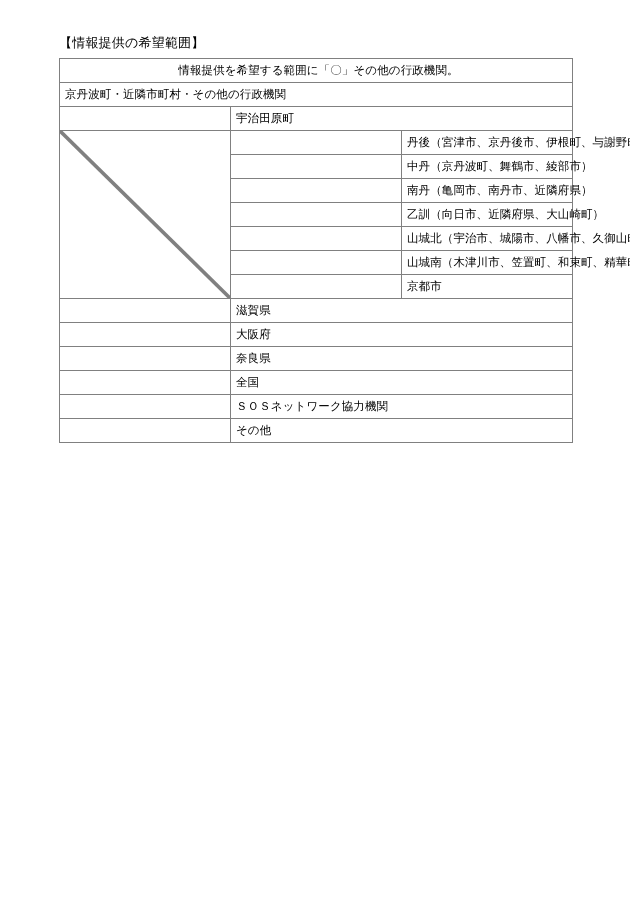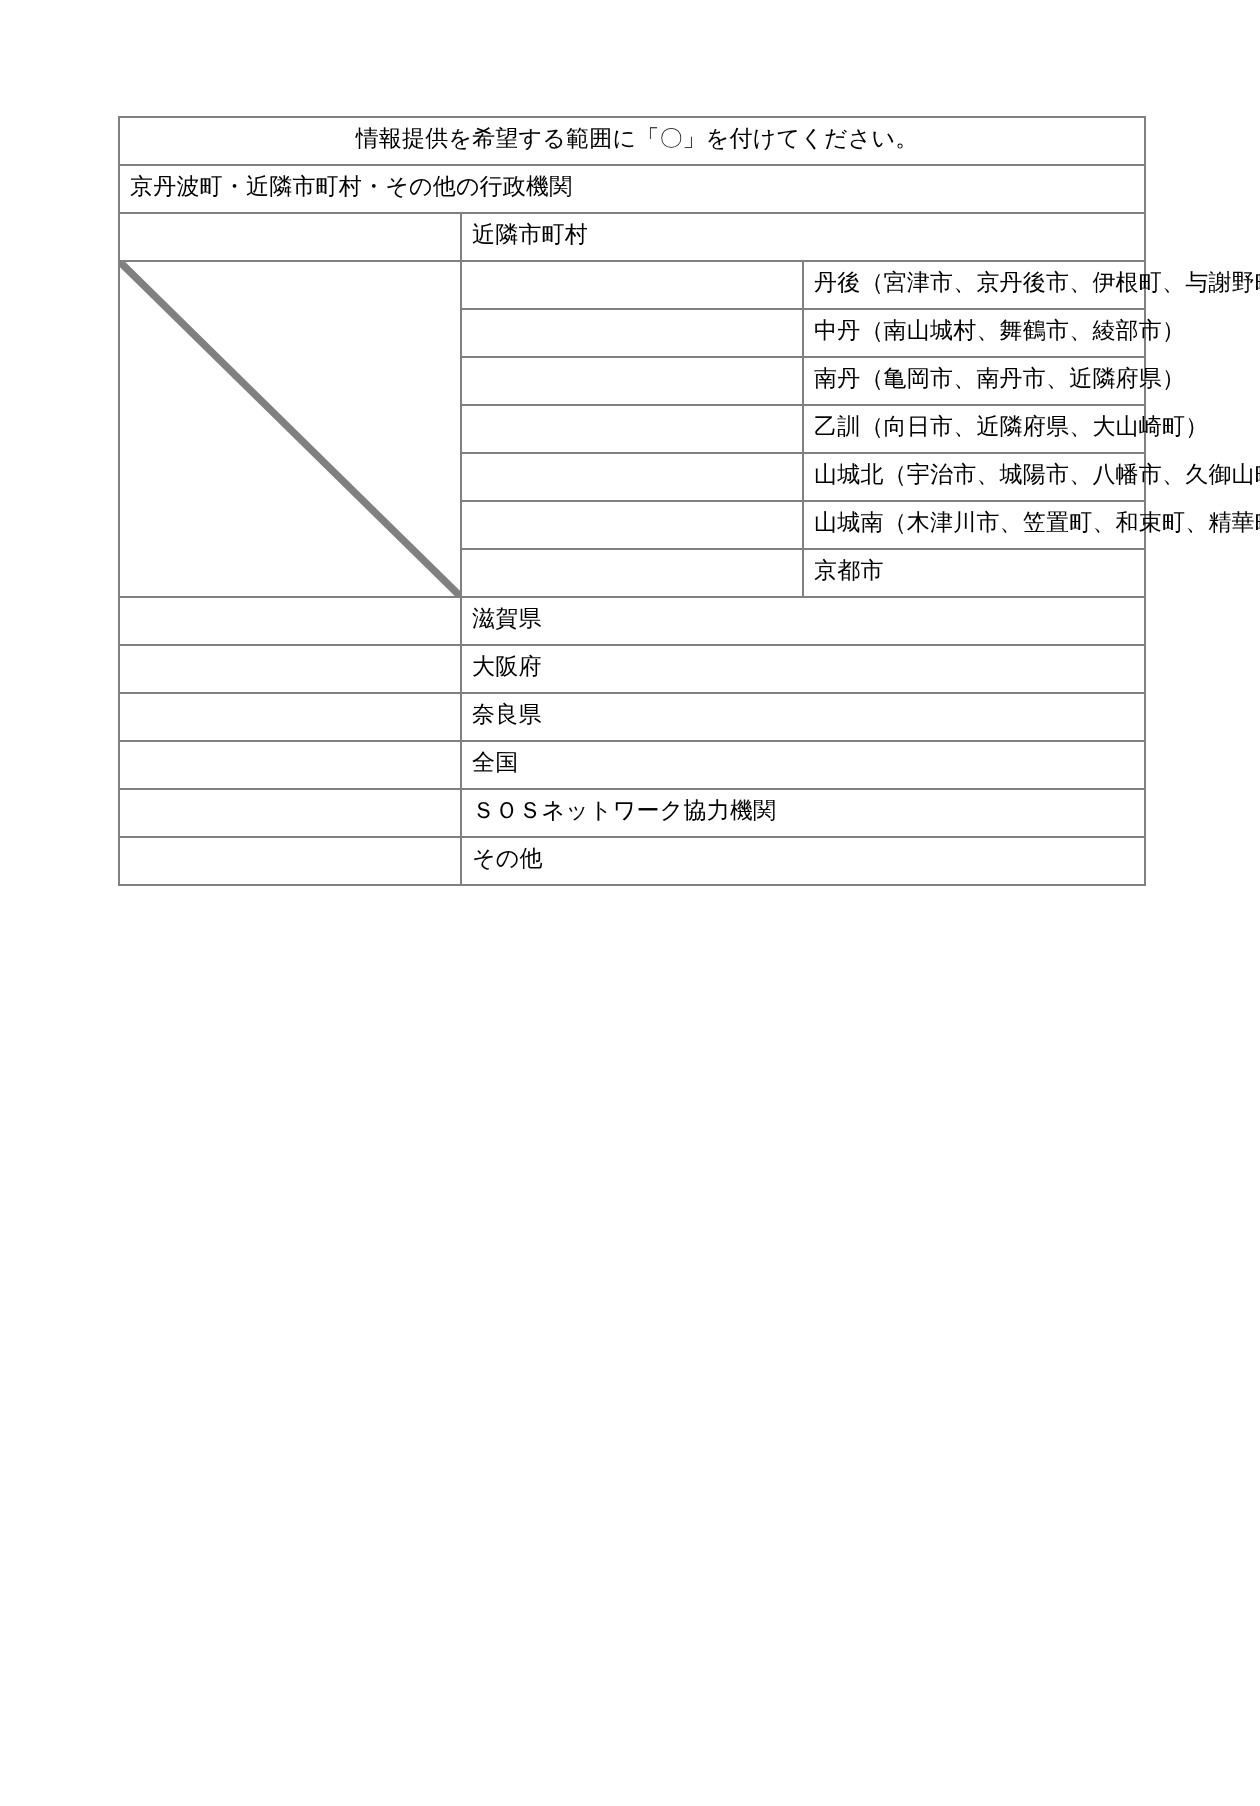--- a/index.html
+++ b/index.html
@@ -67,49 +67,50 @@
     width: 100%;
     height: 100%;
     display: block;
   }
 </style>
 </head>
 <body>
 
 <div class="page">
 
+  <div class="doc-title">【情報提供の希望範囲】</div>
 
   <table class="form-table">
     <tbody>
       <tr>
-        <td class="header-cell" colspan="3">情報提供を希望する範囲に「〇」を付けてください。</td>
+        <td class="header-cell" colspan="3">情報提供を希望する範囲に「〇」その他の行政機関。</td>
       </tr>
 
       <tr>
         <td colspan="3">京丹波町・近隣市町村・その他の行政機関</td>
       </tr>
 
       <tr>
         <td class="col-a"></td>
-        <td colspan="2">近隣市町村</td>
+        <td colspan="2">宇治田原町</td>
       </tr>
 
       <tr>
         <td class="col-a diag-cell" rowspan="7">
           <svg viewBox="0 0 33 161" preserveAspectRatio="none" aria-hidden="true">
             <line x1="0" y1="0" x2="33" y2="161" stroke="#808080" stroke-width="1"></line>
           </svg>
         </td>
         <td class="col-b"></td>
         <td>丹後（宮津市、京丹後市、伊根町、与謝野町）</td>
       </tr>
 
       <tr>
         <td class="col-b"></td>
-        <td>中丹（南山城村、舞鶴市、綾部市）</td>
+        <td>中丹（京丹波町、舞鶴市、綾部市）</td>
       </tr>
 
       <tr>
         <td class="col-b"></td>
         <td>南丹（亀岡市、南丹市、近隣府県）</td>
       </tr>
 
       <tr>
         <td class="col-b"></td>
         <td>乙訓（向日市、近隣府県、大山崎町）</td>

